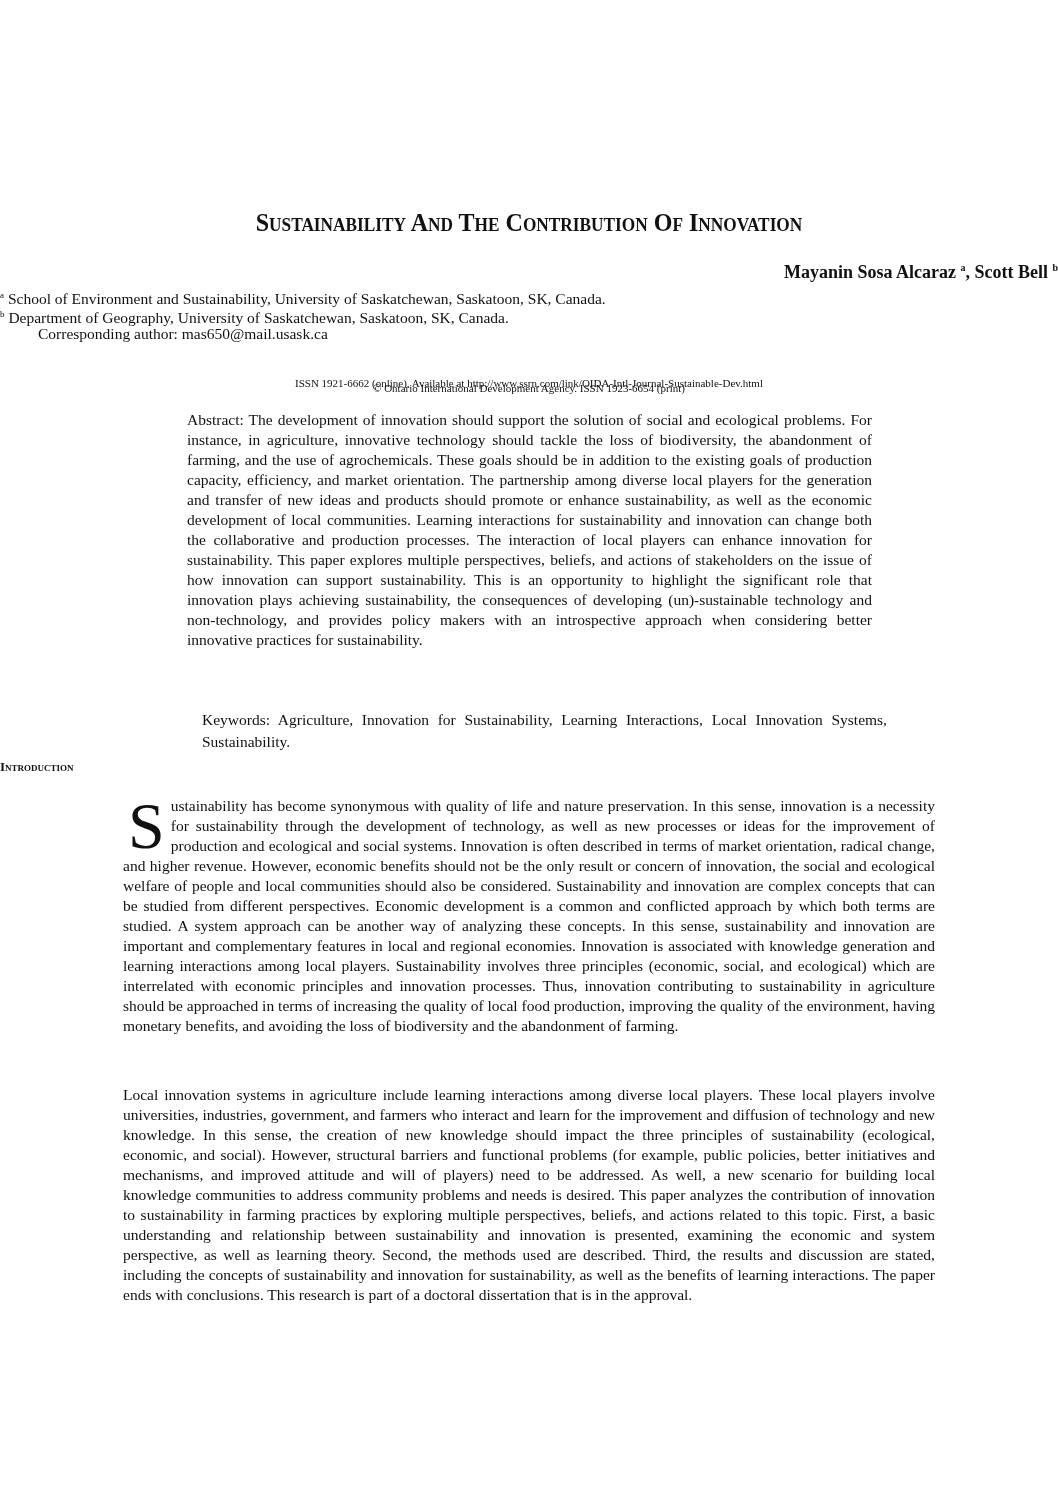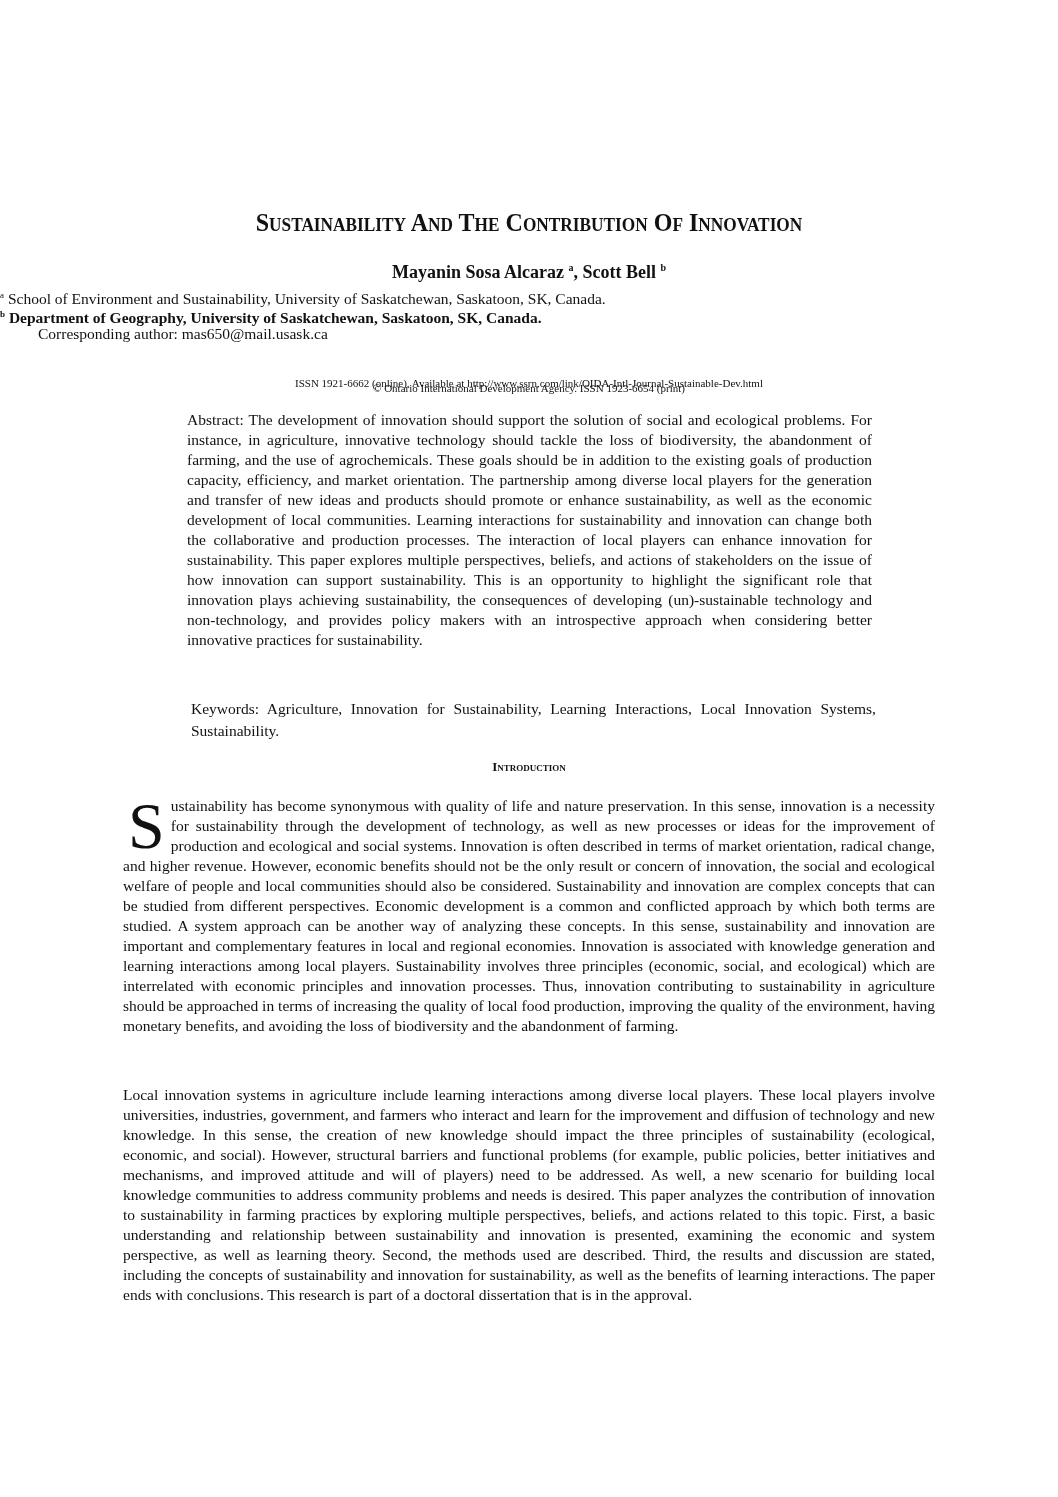--- a/index.html
+++ b/index.html
@@ -6,47 +6,47 @@
     body {
       width: 1058px; height: 1497px; position: relative; overflow: hidden;
       font-family: "Liberation Serif", "DejaVu Serif", serif; color: #111;
     }
     .title {
       position: absolute; top: 192px; left: 0; width: 1058px; text-align: center;
       font-weight: bold; font-size: 25px; letter-spacing: 0px; font-variant: small-caps;
       transform: scaleX(0.96); transform-origin: center;
     }
     .authors {
-      position: absolute; top: 262px; left: 0; width: 1058px; text-align: center;
+      position: absolute; top: 262px; left: 0; width: 1058px; text-align: right;
       font-weight: bold; font-size: 18px;
     }
     .authors sup { font-size: 10px; }
     .affil {
       position: absolute; left: 0; width: 1058px; font-size: 15.5px; line-height: 19px;
     }
     .affil sup { font-size: 9px; }
     .aff1 { top: 286px; }
-    .aff2 { top: 305px; font-weight: bold; }
+    .aff2 { top: 305px; }
     .aff3 { top: 324px; padding-left: 38px; }
     .copy {
       position: absolute; left: 0; width: 1058px; text-align: center; font-size: 11px; line-height: 15px;
     }
     .copy1 { top: 381px; }
     .copy2 { top: 376px; }
     .abstract {
       position: absolute; top: 410px; left: 187px; width: 685px;
       font-size: 15.5px; line-height: 20px; text-align: justify;
     }
     .keywords {
       position: absolute; top: 694px; left: 187px; width: 685px;
       font-size: 15.5px; line-height: 22px; text-align: justify;
     }
     .label { font-weight: normal; }
     .section-heading {
-      position: absolute; top: 759px; left: 0; width: 1058px; text-align: center;
+      position: absolute; top: 759px; left: 0; width: 1058px; text-align: left;
       font-weight: bold; font-size: 13px; font-variant: small-caps;
     }
     .body-text {
       position: absolute; left: 123px; width: 812px;
       font-size: 15.5px; line-height: 20px; text-align: justify;
     }
     .p1 { top: 796px; }
     .p2 { top: 1085px; }
     .dropcap {
       float: left; font-size: 66px; line-height: 56px; margin: 2px 6px 0 5px; font-family: "Liberation Serif", serif;
@@ -71,21 +71,21 @@
 </div>
 <div class="affil aff3">Corresponding author: mas650@mail.usask.ca</div>
 
 <div class="copy copy1">© Ontario International Development Agency. ISSN 1923-6654 (print)</div>
 <div class="copy copy2">ISSN 1921-6662 (online). Available at http://www.ssrn.com/link/OIDA-Intl-Journal-Sustainable-Dev.html</div>
 
 <p class="abstract" style="margin:0;">
   <span class="label">Abstract:</span><span> The development of innovation should support the solution of social and ecological problems. For instance, in agriculture, innovative technology should tackle the loss of biodiversity, the abandonment of farming, and the use of agrochemicals. These goals should be in addition to the existing goals of production capacity, efficiency, and market orientation. The partnership among diverse local players for the generation and transfer of new ideas and products should promote or enhance sustainability, as well as the economic development of local communities. Learning interactions for sustainability and innovation can change both the collaborative and production processes. The interaction of local players can enhance innovation for sustainability. This paper explores multiple perspectives, beliefs, and actions of stakeholders on the issue of how innovation can support sustainability. This is an opportunity to highlight the significant role that innovation plays achieving sustainability, the consequences of developing (un)-sustainable technology and non-technology, and provides policy makers with an introspective approach when considering better innovative practices for sustainability.</span>
 </p>
 
-<p class="keywords" style="margin:4px;">
+<p class="keywords" style="margin:15px;">
   <span class="label">Keywords:</span><span> Agriculture, Innovation for Sustainability, Learning Interactions, Local Innovation Systems, Sustainability.</span>
 </p>
 
 <h2 class="section-heading" style="margin:0;">Introduction</h2>
 
 <p class="body-text p1" style="margin:0;">
   <span class="dropcap">S</span><span>ustainability has become synonymous with quality of life and nature preservation. In this sense, innovation is a necessity for sustainability through the development of technology, as well as new processes or ideas for the improvement of production and ecological and social systems. Innovation is often described in terms of market orientation, radical change, and higher revenue. However, economic benefits should not be the only result or concern of innovation, the social and ecological welfare of people and local communities should also be considered. Sustainability and innovation are complex concepts that can be studied from different perspectives. Economic development is a common and conflicted approach by which both terms are studied. A system approach can be another way of analyzing these concepts. In this sense, sustainability and innovation are important and complementary features in local and regional economies. Innovation is associated with knowledge generation and learning interactions among local players. Sustainability involves three principles (economic, social, and ecological) which are interrelated with economic principles and innovation processes. Thus, innovation contributing to sustainability in agriculture should be approached in terms of increasing the quality of local food production, improving the quality of the environment, having monetary benefits, and avoiding the loss of biodiversity and the abandonment of farming.</span>
 </p>
 
 <p class="body-text p2" style="margin:0;">Local innovation systems in agriculture include learning interactions among diverse local players. These local players involve universities, industries, government, and farmers who interact and learn for the improvement and diffusion of technology and new knowledge. In this sense, the creation of new knowledge should impact the three principles of sustainability (ecological, economic, and social). However, structural barriers and functional problems (for example, public policies, better initiatives and mechanisms, and improved attitude and will of players) need to be addressed. As well, a new scenario for building local knowledge communities to address community problems and needs is desired. This paper analyzes the contribution of innovation to sustainability in farming practices by exploring multiple perspectives, beliefs, and actions related to this topic. First, a basic understanding and relationship between sustainability and innovation is presented, examining the economic and system perspective, as well as learning theory. Second, the methods used are described. Third, the results and discussion are stated, including the concepts of sustainability and innovation for sustainability, as well as the benefits of learning interactions. The paper ends with conclusions. This research is part of a doctoral dissertation that is in the approval.</p>

